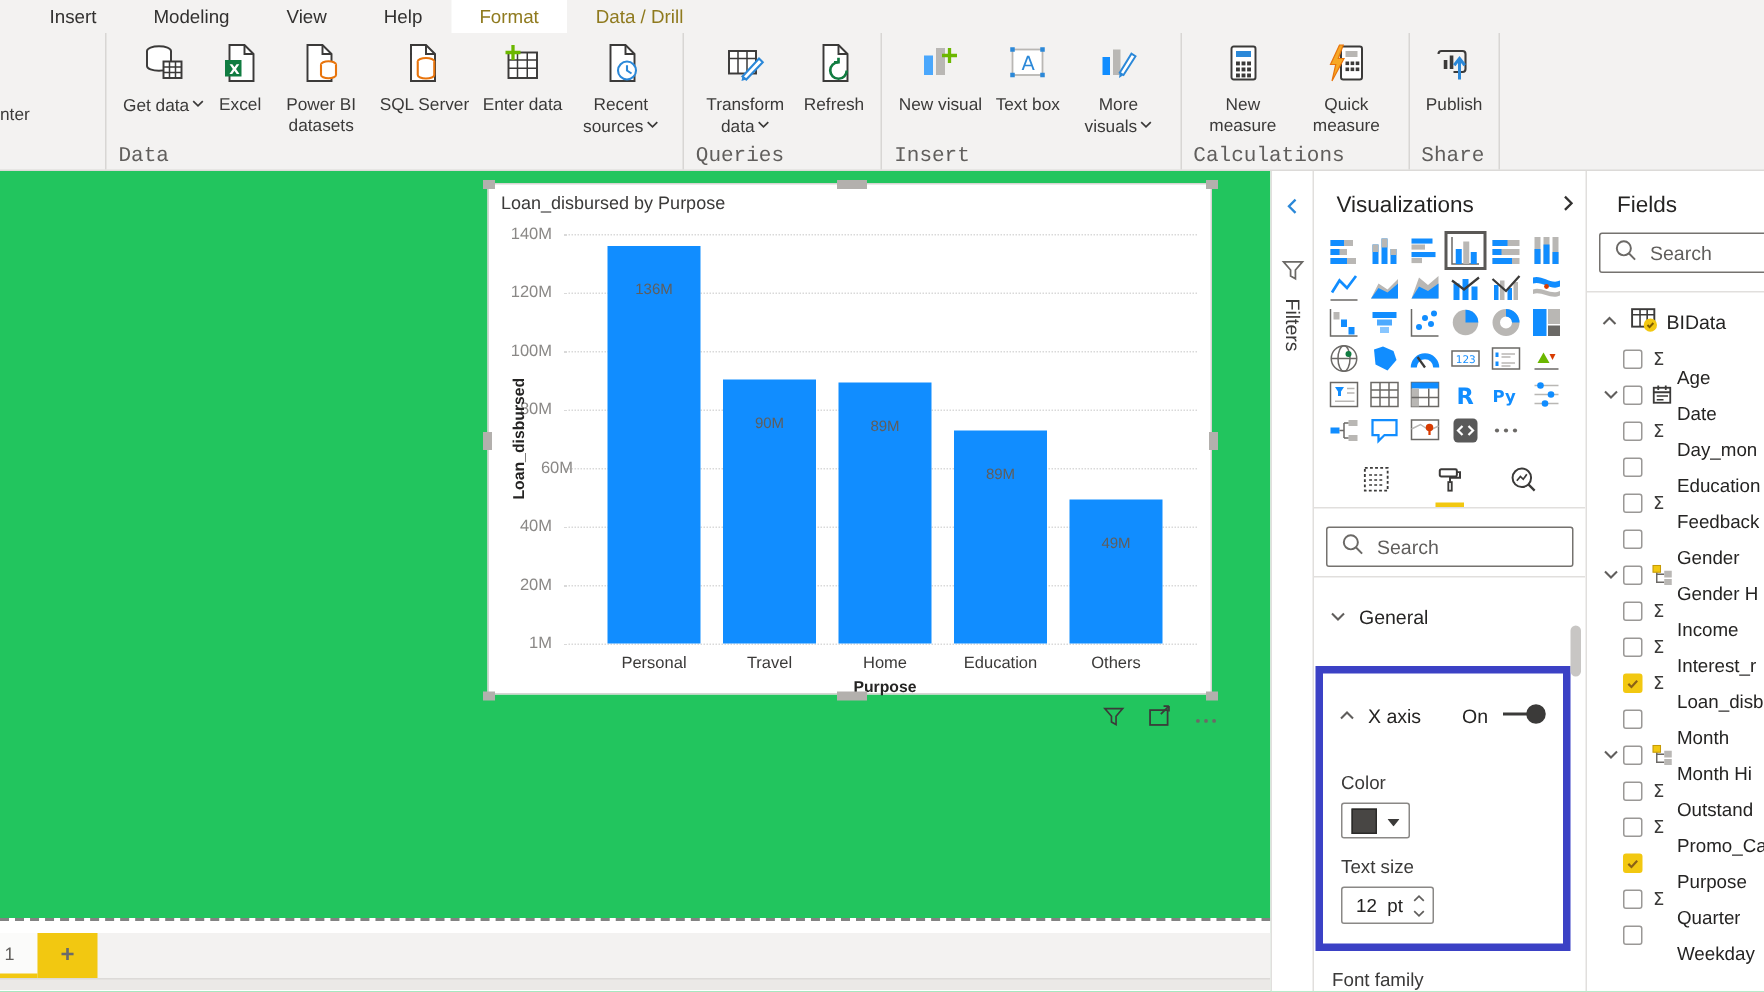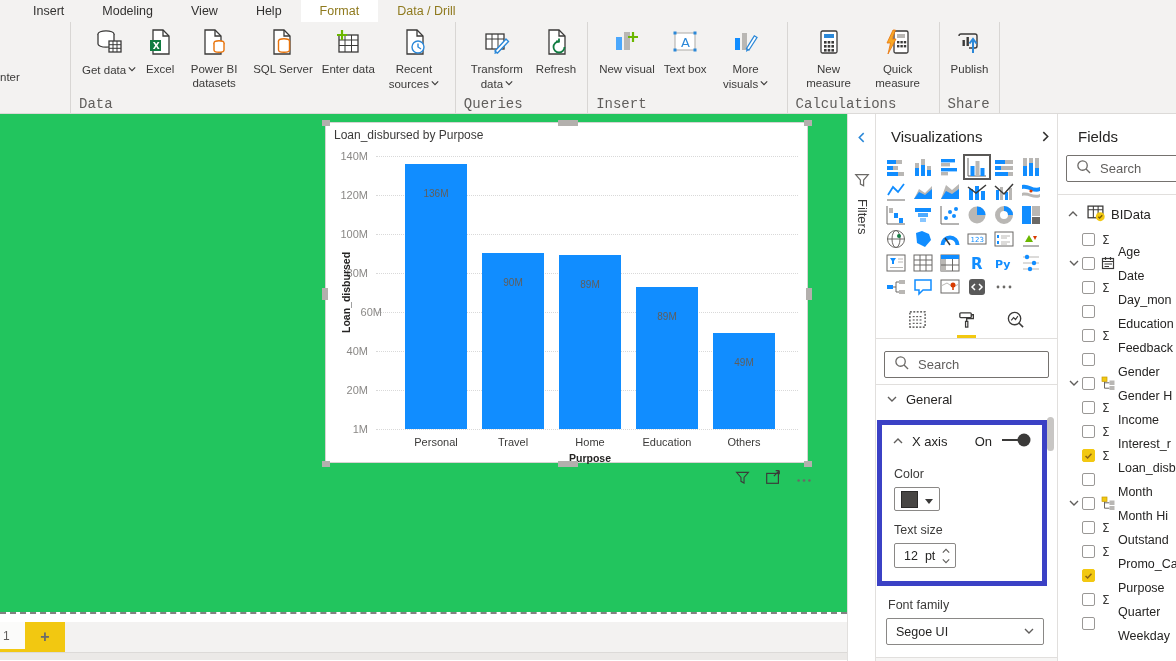--- a/index.html
+++ b/index.html
@@ -54,21 +54,21 @@
   .vz-header{display:flex;padding:14px 6px 4px 15px;gap:11px;}
   .vz-header .title{font-size:15px;color:#252423;flex:1;}
   .vz-grid{display:grid;grid-template-columns:repeat(6,27px);grid-auto-rows:24px;padding:6px 0 2px 8px;}
   .vz-cell{width:24px;height:22px;display:flex;align-items:center;justify-content:center;}
   .vz-cell.sel{outline:2px solid #5a5856;background:#fff;}
   .vz-tabs{margin-top:6px;height:30px;display:flex;justify-content:center;gap:30px;border-bottom:1px solid #e1dfdd;}
   .vz-tab{display:flex;align-items:flex-start;padding-top:2px;border-bottom:3px solid transparent;}
   .vz-tab.active{border-bottom-color:#F2C811;}
   .searchbox{margin:12px 8px 4px;height:27px;border:1px solid #75726f;border-radius:2px;display:flex;align-items:center;gap:9px;padding:0 9px;box-sizing:border-box;background:#fff;}
   .searchbox .ph{font-size:13px;color:#605E5C;}
-  .fmt-row{height:28px;display:flex;align-items:center;gap:9px;padding:0 11px;font-size:13px;color:#252423;}
+  .fmt-row{height:28px;display:flex;align-items:center;gap:9px;padding:12px 11px;font-size:13px;color:#252423;}
   .fmt-row .spacer{flex:1;}
   .general-row{margin-top:6px;border-top:1px solid #e1dfdd;}
   .xaxis-box{border:5px solid #3B41C5;margin:7px 0 0 1px;width:170px;box-sizing:border-box;padding:2px 0 13px;background:#fff;}
   .fmt-label{padding:12px 12px 2px;font-size:12.5px;color:#3b3a39;}
   .color-dd{margin:4px 12px 0;width:46px;height:24px;border:1px solid #8a8886;border-radius:2px;display:flex;align-items:center;justify-content:center;gap:7px;background:#fff;box-sizing:border-box;}
   .swatch{width:15px;height:15px;background:#484644;border:1px solid #2b2a29;}
   .size-spinner{margin:4px 12px 0;width:62px;height:25px;border:1px solid #8a8886;border-radius:2px;display:flex;align-items:center;gap:7px;padding:0 5px 0 9px;font-size:12.5px;background:#fff;box-sizing:border-box;}
   .spin-chevs{display:flex;flex-direction:column;gap:2px;margin-left:auto;}
   .font-dd{margin:4px 10px 0;width:158px;height:27px;border:1px solid #8a8886;border-radius:2px;display:flex;align-items:center;padding:0 9px;font-size:12.5px;background:#fff;box-sizing:border-box;}
   .font-dd .chv{margin-left:auto;}

